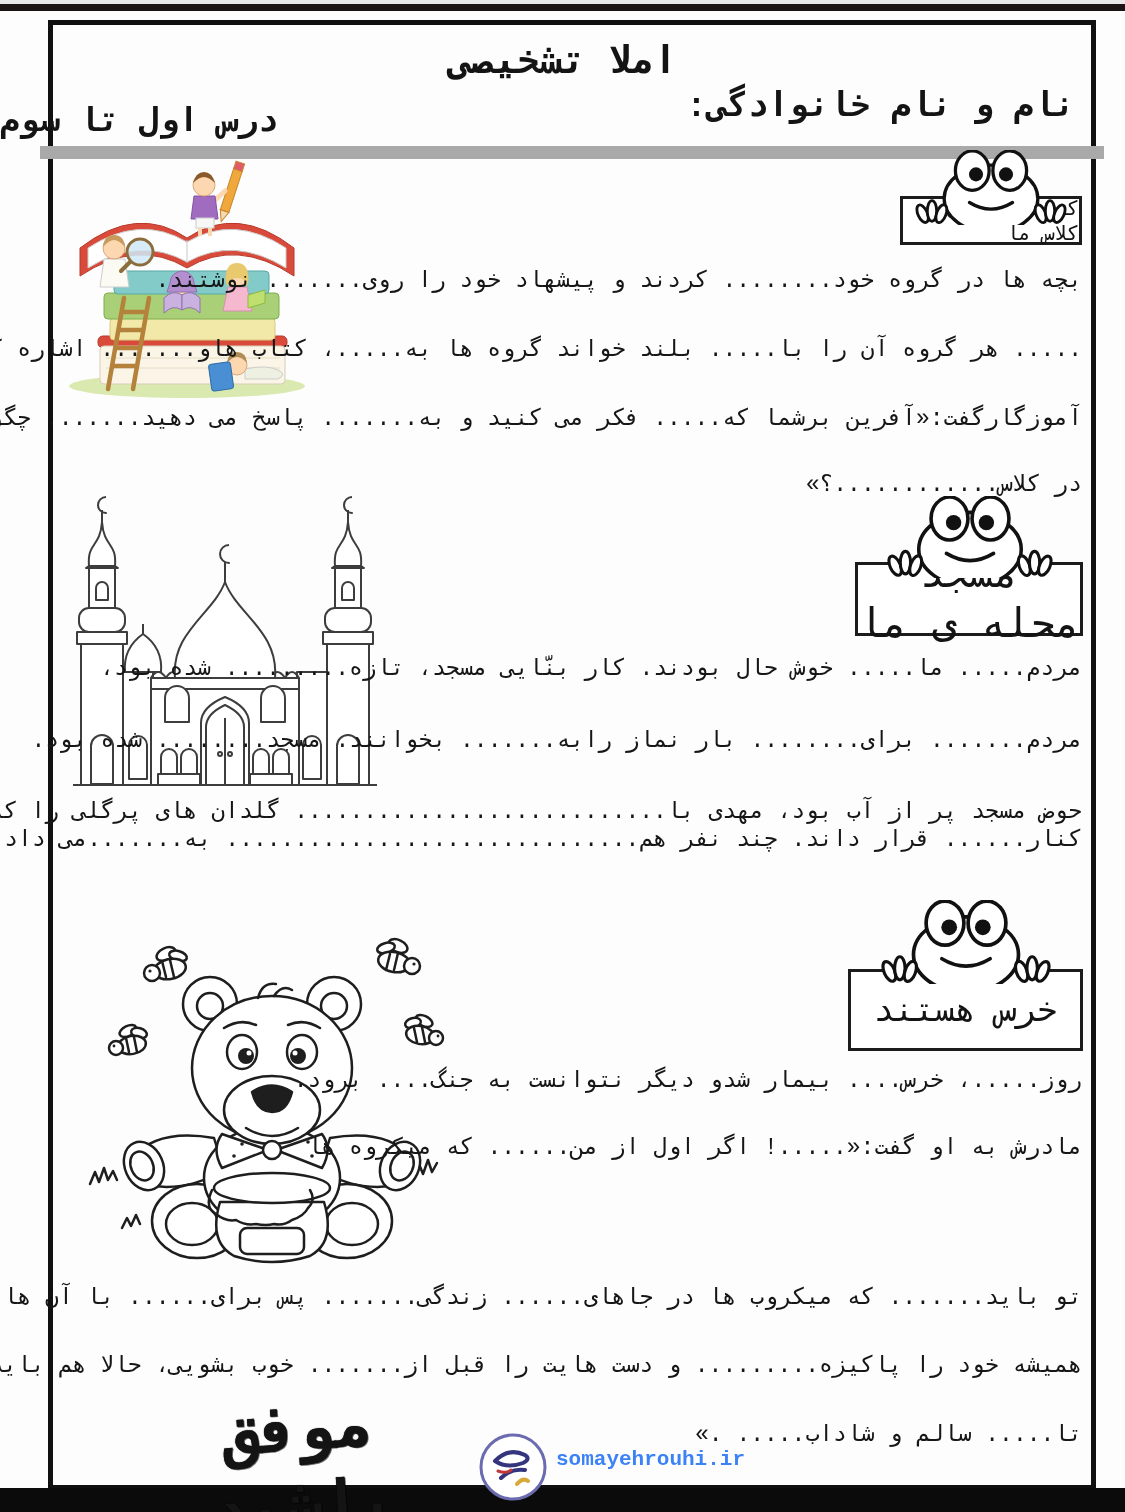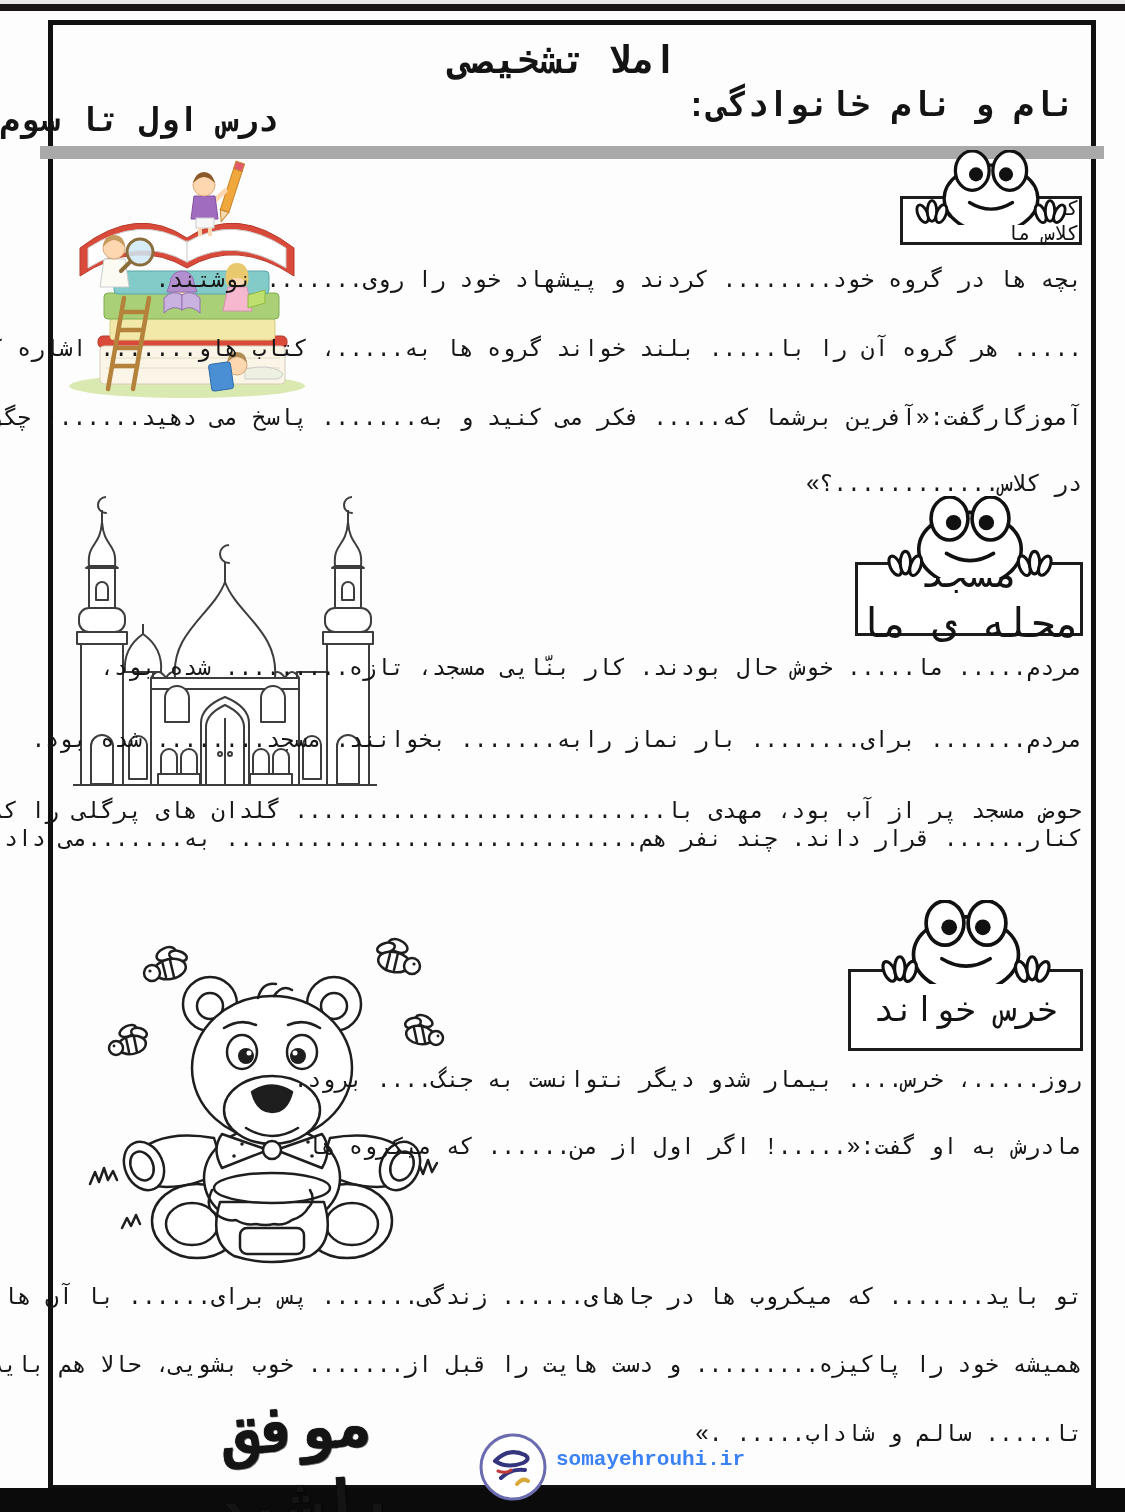--- a/index.html
+++ b/index.html
@@ -235,21 +235,21 @@
       <rect x="195" y="292" width="42" height="11"></rect>
     </g>
   </svg>
 
   <div class="line" style="top:650px">مردم..... ما..... خوش حال بودند. کار بنّایی مسجد، تازه......... شده بود،</div>
   <div class="line" style="top:722px">مردم....... برای........ بار نماز رابه.......  بخوانند. مسجد........ شده بود.</div>
   <div class="line" style="top:793px">حوض  مسجد پر از آب بود، مهدی با........................... گلدان های پرگلی را که....... بودند..</div>
   <div class="line" style="top:821px">کنار...... قرار داند. چند نفر هم.............................. به.......می دادند.</div>
 
   <div class="sign sign3">
-    <span>خرس خواند</span>
+    <span>خرس هستند</span>
   </div>
   <svg class="frog frog3" viewBox="0 0 190 80">
     <g fill="#fff" stroke="#111" stroke-width="3.5" stroke-linecap="round">
       <ellipse cx="95" cy="52" rx="50" ry="36"></ellipse>
       <ellipse cx="75" cy="22" rx="18" ry="21"></ellipse>
       <ellipse cx="115" cy="22" rx="18" ry="21"></ellipse>
       <circle cx="79" cy="26" r="7.5" fill="#111" stroke="none"></circle>
       <circle cx="111" cy="26" r="7.5" fill="#111" stroke="none"></circle>
       <path d="M72 56 Q95 70 118 56" fill="none"></path>
       <g stroke-width="3">

